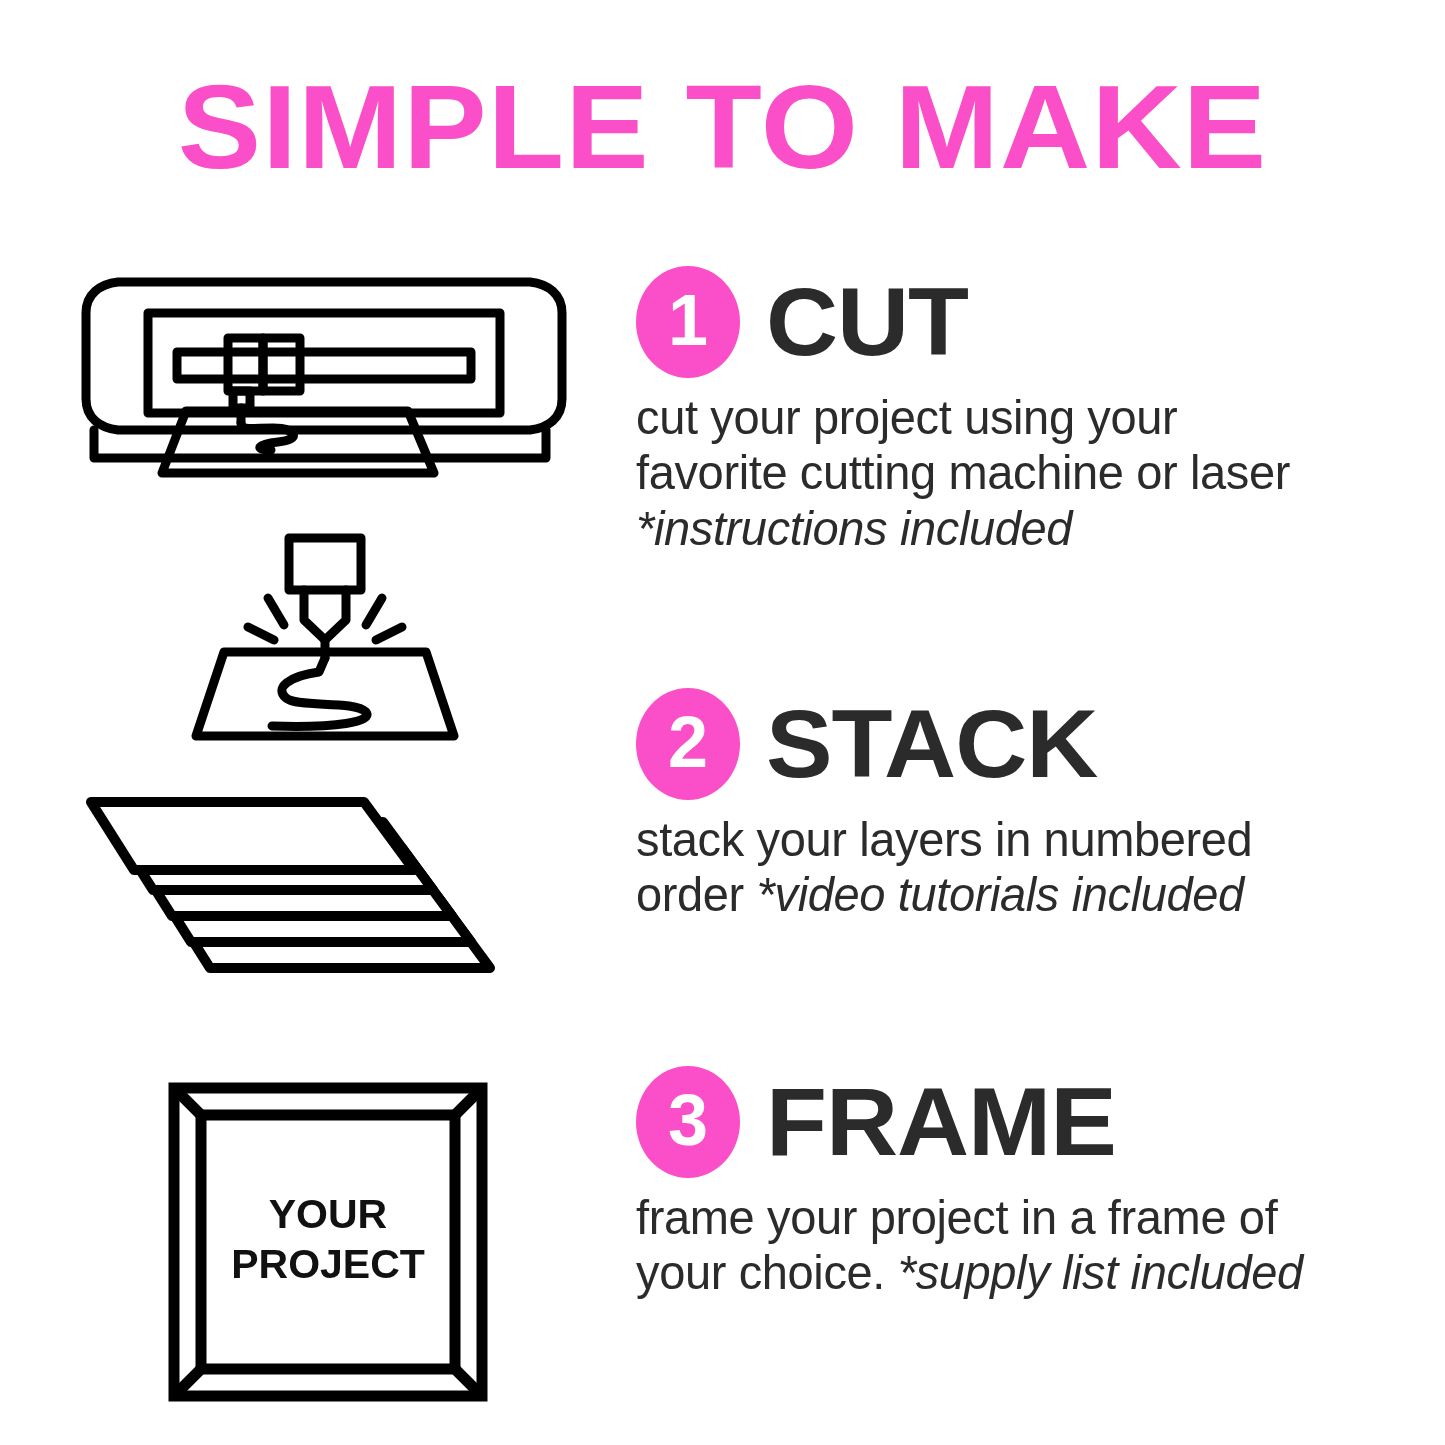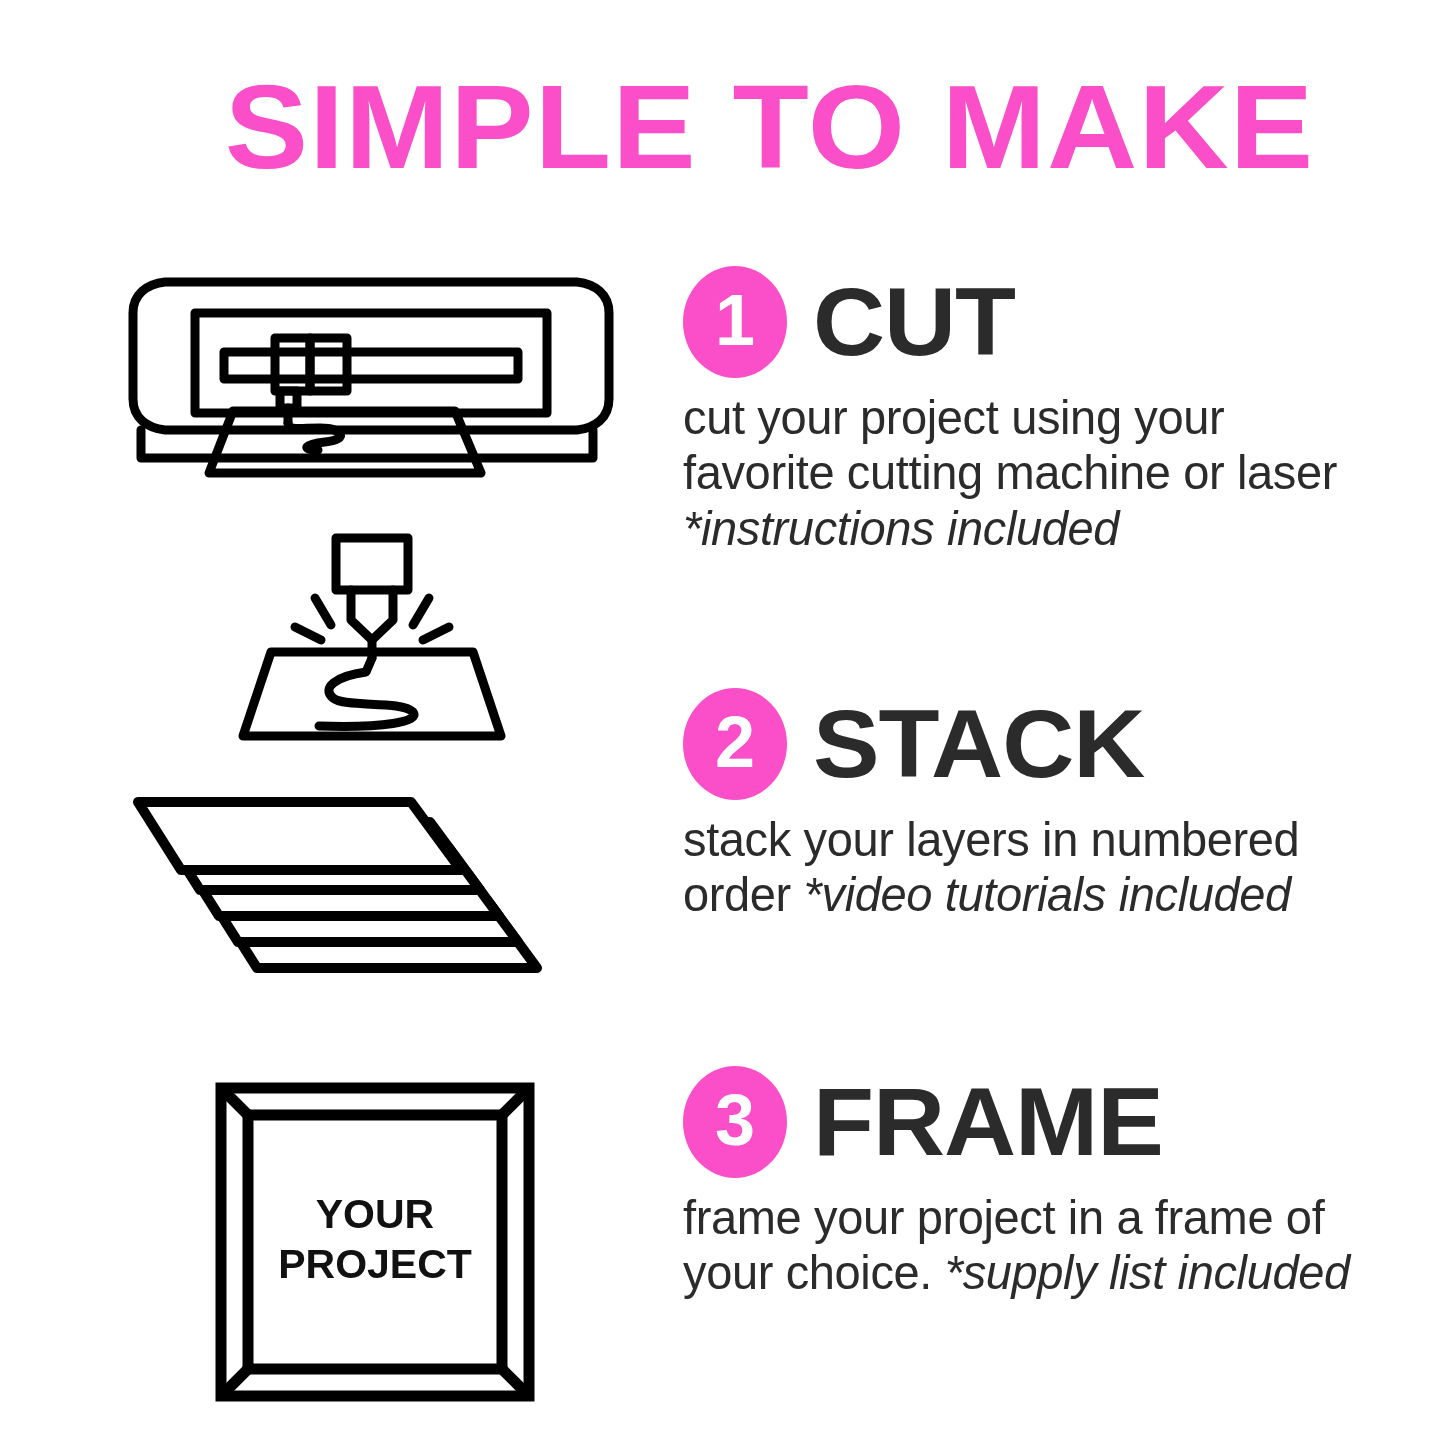--- a/index.html
+++ b/index.html
@@ -7,21 +7,20 @@
     padding: 0;
     background: #ffffff;
   }
   #page {
     position: relative;
     width: 1308px;
     height: 1445px;
     background: #ffffff;
     overflow: hidden;
     font-family: "Liberation Sans", sans-serif;
-    margin-left: 47px;
   }
 
   
   #title {
     position: absolute;
     left: 0;
     top: 68px;
     width: 1445px;
     text-align: center;
     color: #fa4fc8;

